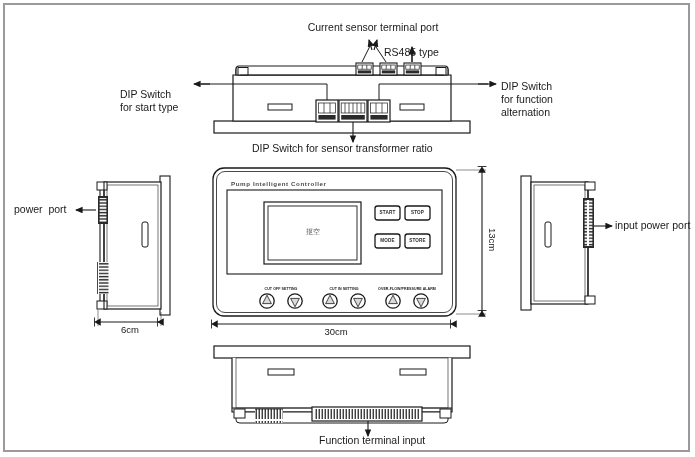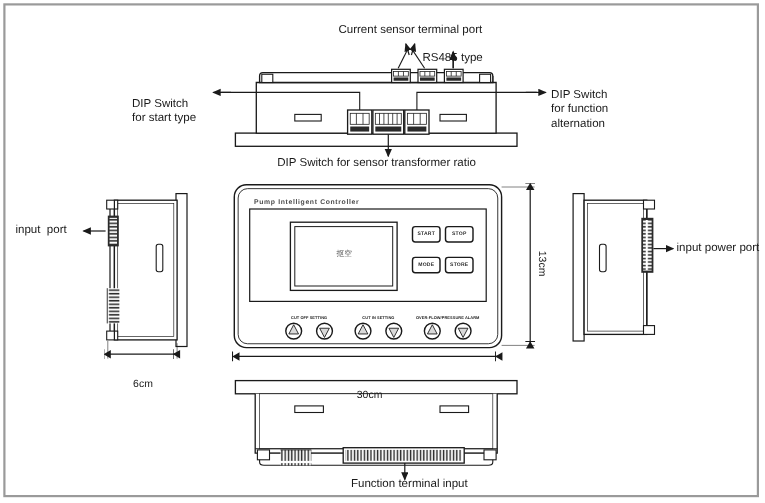--- a/index.html
+++ b/index.html
@@ -251,31 +251,31 @@
 
   <div class="lbl lbl-annot" style="left:120px;top:88px;">DIP Switch
 for start type</div>
 
   <div class="lbl lbl-annot" style="left:501px;top:80px;">DIP Switch
 for function
 alternation</div>
 
   <div class="lbl lbl-annot" style="left:252px;top:142px;">DIP Switch for sensor transformer ratio</div>
 
-  <div class="lbl lbl-annot" style="left:14px;top:203px;">input  port</div>
+  <div class="lbl lbl-annot" style="left:14px;top:203px;">power  port</div>
 
   <div class="lbl lbl-annot" style="left:615px;top:219px;">input power port</div>
 
   <div class="lbl lbl-annot" style="left:319px;top:434px;">Function terminal input</div>
 
-  <div class="lbl lbl-dim ctr" style="left:315px;top:326px;width:42px;margin-top:28px;">30cm</div>
+  <div class="lbl lbl-dim ctr" style="left:315px;top:326px;width:42px;">30cm</div>
 
   <div class="lbl lbl-dim rot" style="left:498px;top:228px;">13cm</div>
 
-  <div class="lbl lbl-dim ctr" style="left:109px;top:344px;width:42px;">6cm</div>
+  <div class="lbl lbl-dim ctr" style="left:109px;top:324px;width:42px;">6cm</div>
 
   <div class="lbl lbl-brand" style="left:231px;top:180px;">Pump Intelligent Controller</div>
 
   <div class="lbl lbl-lcd ctr" style="left:288px;top:228px;width:50px;">抠空</div>
 
   <div class="lbl lbl-btn ctr" style="left:375px;top:210px;width:25px;">START</div>
   <div class="lbl lbl-btn ctr" style="left:405px;top:210px;width:25px;">STOP</div>
   <div class="lbl lbl-btn ctr" style="left:375px;top:238px;width:25px;">MODE</div>
   <div class="lbl lbl-btn ctr" style="left:405px;top:238px;width:25px;">STORE</div>
 

